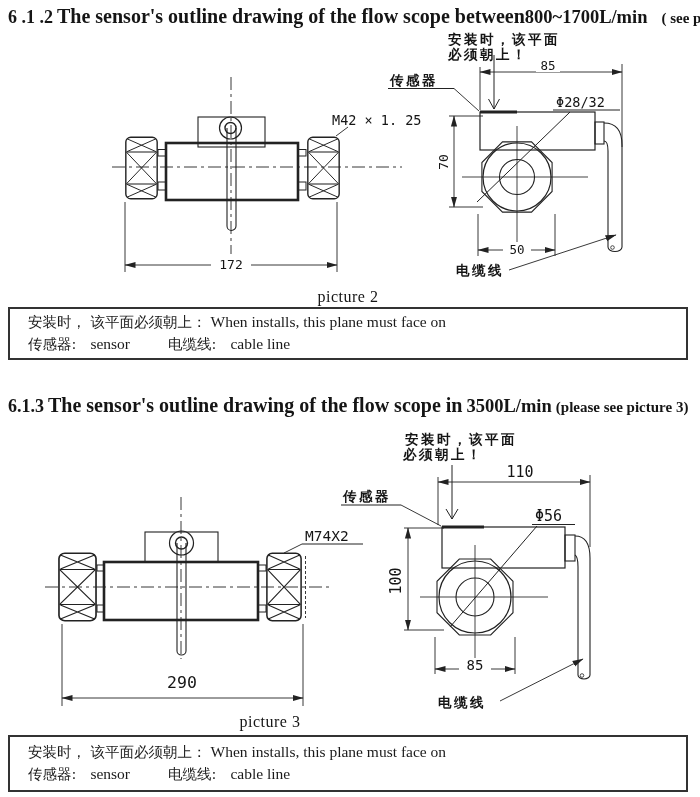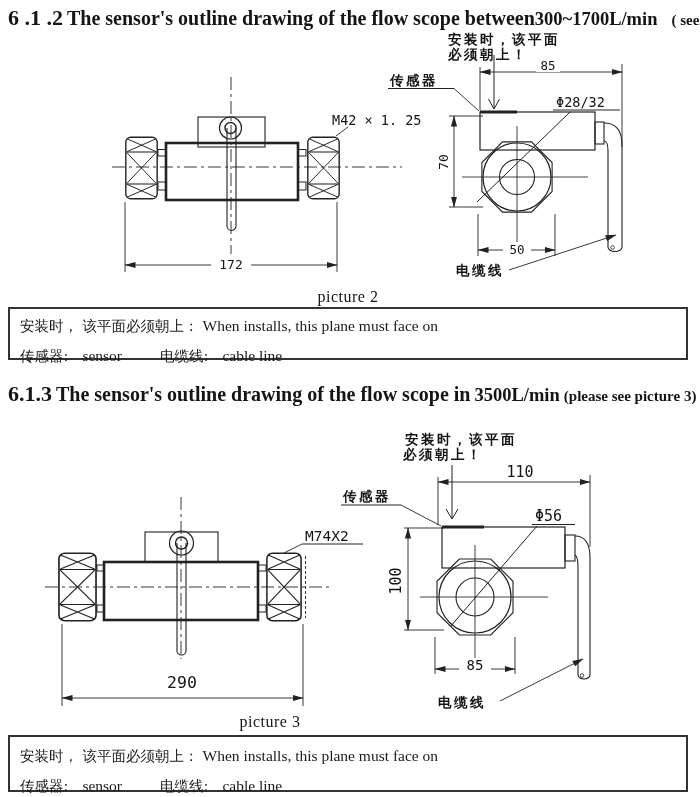--- a/index.html
+++ b/index.html
@@ -3,46 +3,46 @@
 <meta charset="utf-8">
 <style>
   html,body{margin:0;padding:0;}
   body{
     width:700px;height:797px;position:relative;overflow:hidden;
     background:#ffffff;color:#111;
     font-family:"Liberation Serif", serif;
   }
   .abs{position:absolute;}
   .heading{left:8px;width:688px;white-space:nowrap;font-weight:bold;color:#151515;}
-  .h-num{font-size:22px;}
+  .h-num{font-size:18px;}
   .h-title{font-size:20px;}
   .h-range{font-size:18.5px;}
   .h-note{font-size:15px;margin-top:11px;}
   .gap-lg{display:inline-block;width:14px;}
   .legend{
     left:8px;width:680px;border:2px solid #333;background:#fff;
     padding:2px 0 2px 10px;box-sizing:border-box;
   }
-  .legend .row{line-height:30px;white-space:nowrap;}
+  .legend .row{line-height:22px;white-space:nowrap;margin-left:8px;}
   .zh{font-family:"DejaVu Sans", sans-serif;font-size:14.5px;color:#1a1a1a;}
   .en{font-size:15.5px;color:#1a1a1a;}
   .sp16{display:inline-block;width:14px;}
   .sp40{display:inline-block;width:38px;}
   svg{display:block;}
   svg text{font-family:"DejaVu Sans Mono", monospace;fill:#151515;}
   svg text.cjk{font-family:"DejaVu Sans", sans-serif;font-weight:bold;letter-spacing:2.5px;}
   svg text.cap{font-family:"Liberation Serif", serif;letter-spacing:0.5px;}
   .ln{stroke:#222;fill:none;}
 </style>
 </head>
 <body>
 
 <div class="abs heading" style="top:5px;">
   <span class="h-num">6 .1 .2</span>
-  <span class="h-title">The sensor's outline drawing of the flow scope between</span><span class="h-range">300~1700L/min</span><span class="gap-lg"></span><span class="h-note">( see picture 2)</span>
+  <span class="h-title">The sensor's outline drawing of the flow scope between</span><span class="h-range">800~1700L/min</span><span class="gap-lg"></span><span class="h-note">( see picture 2)</span>
 </div>
 
 <svg class="abs" style="left:0;top:28px;" width="700" height="280" viewBox="0 0 700 280">
   <defs>
     <marker id="arr" markerWidth="12" markerHeight="9" refX="10.5" refY="4.5" orient="auto-start-reverse" markerUnits="userSpaceOnUse">
       <path d="M0,1.4 L11,4.5 L0,7.6 Z" fill="#222"></path>
     </marker>
     <symbol id="nut" viewBox="0 0 40 80" preserveAspectRatio="none">
       <rect x="1" y="1.5" width="38" height="77" rx="6" fill="none" stroke="#222" stroke-width="1.7"></rect>
       <line x1="1.5" y1="20" x2="38.5" y2="20" stroke="#222" stroke-width="1.3"></line>
@@ -128,21 +128,21 @@
 <div class="abs legend" style="top:307px;height:53px;">
   <div class="row">
     <span class="zh">安装时， 该平面必须朝上：</span>
     <span class="en">When installs, this plane must face on</span>
   </div>
   <div class="row">
     <span class="zh">传感器:</span><span class="sp16"></span><span class="en">sensor</span><span class="sp40"></span><span class="zh">电缆线:</span><span class="sp16"></span><span class="en">cable line</span>
   </div>
 </div>
 
-<div class="abs heading" style="top:381px;">
+<div class="abs heading" style="top:394px;">
   <span class="h-num">6.1.3</span>
   <span class="h-title">The sensor's outline drawing of the flow scope in</span>
   <span class="h-range">3500L/min</span>
   <span class="h-note">(please see picture 3)</span>
 </div>
 
 <svg class="abs" style="left:0;top:425px;" width="700" height="310" viewBox="0 0 700 310">
 
   <g>
     <line class="ln" x1="45" y1="162" x2="332" y2="162" stroke-width="0.9" stroke-dasharray="13 4 3 4"></line>

